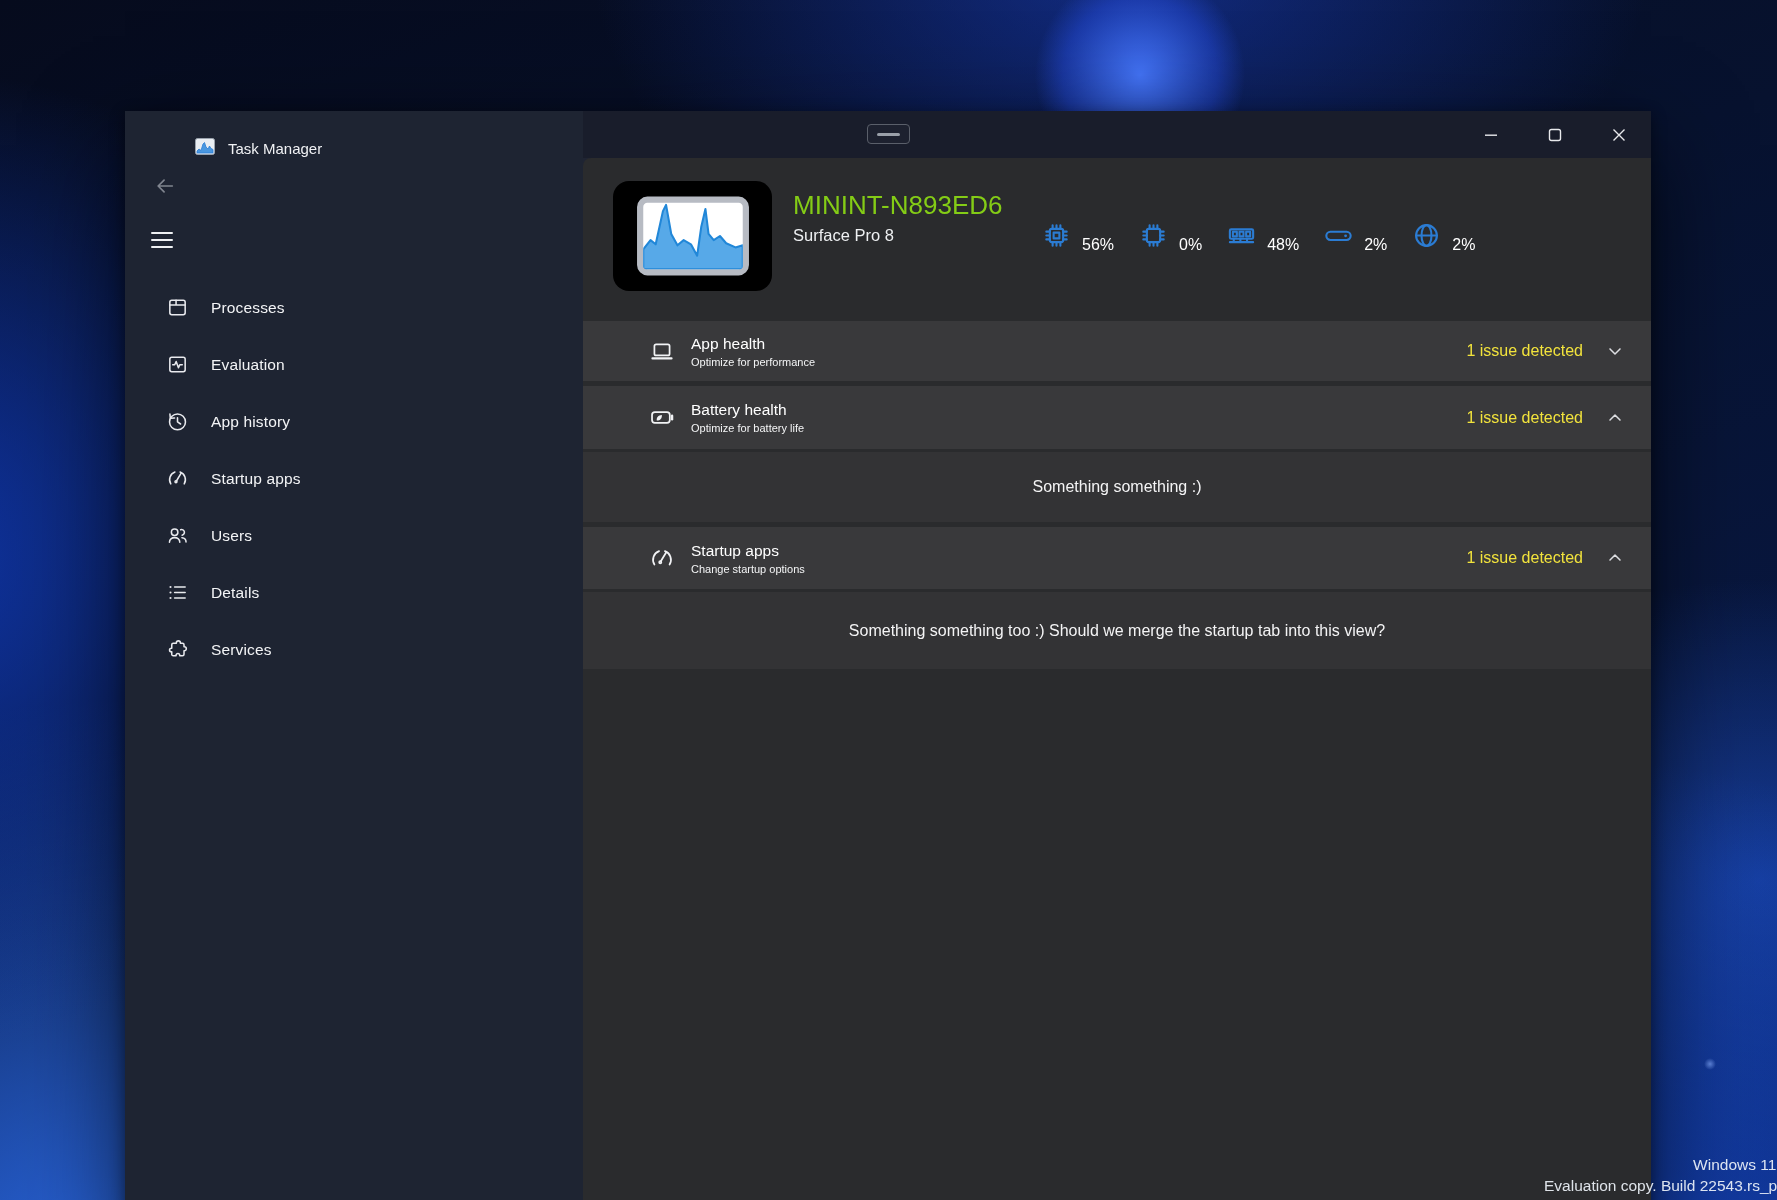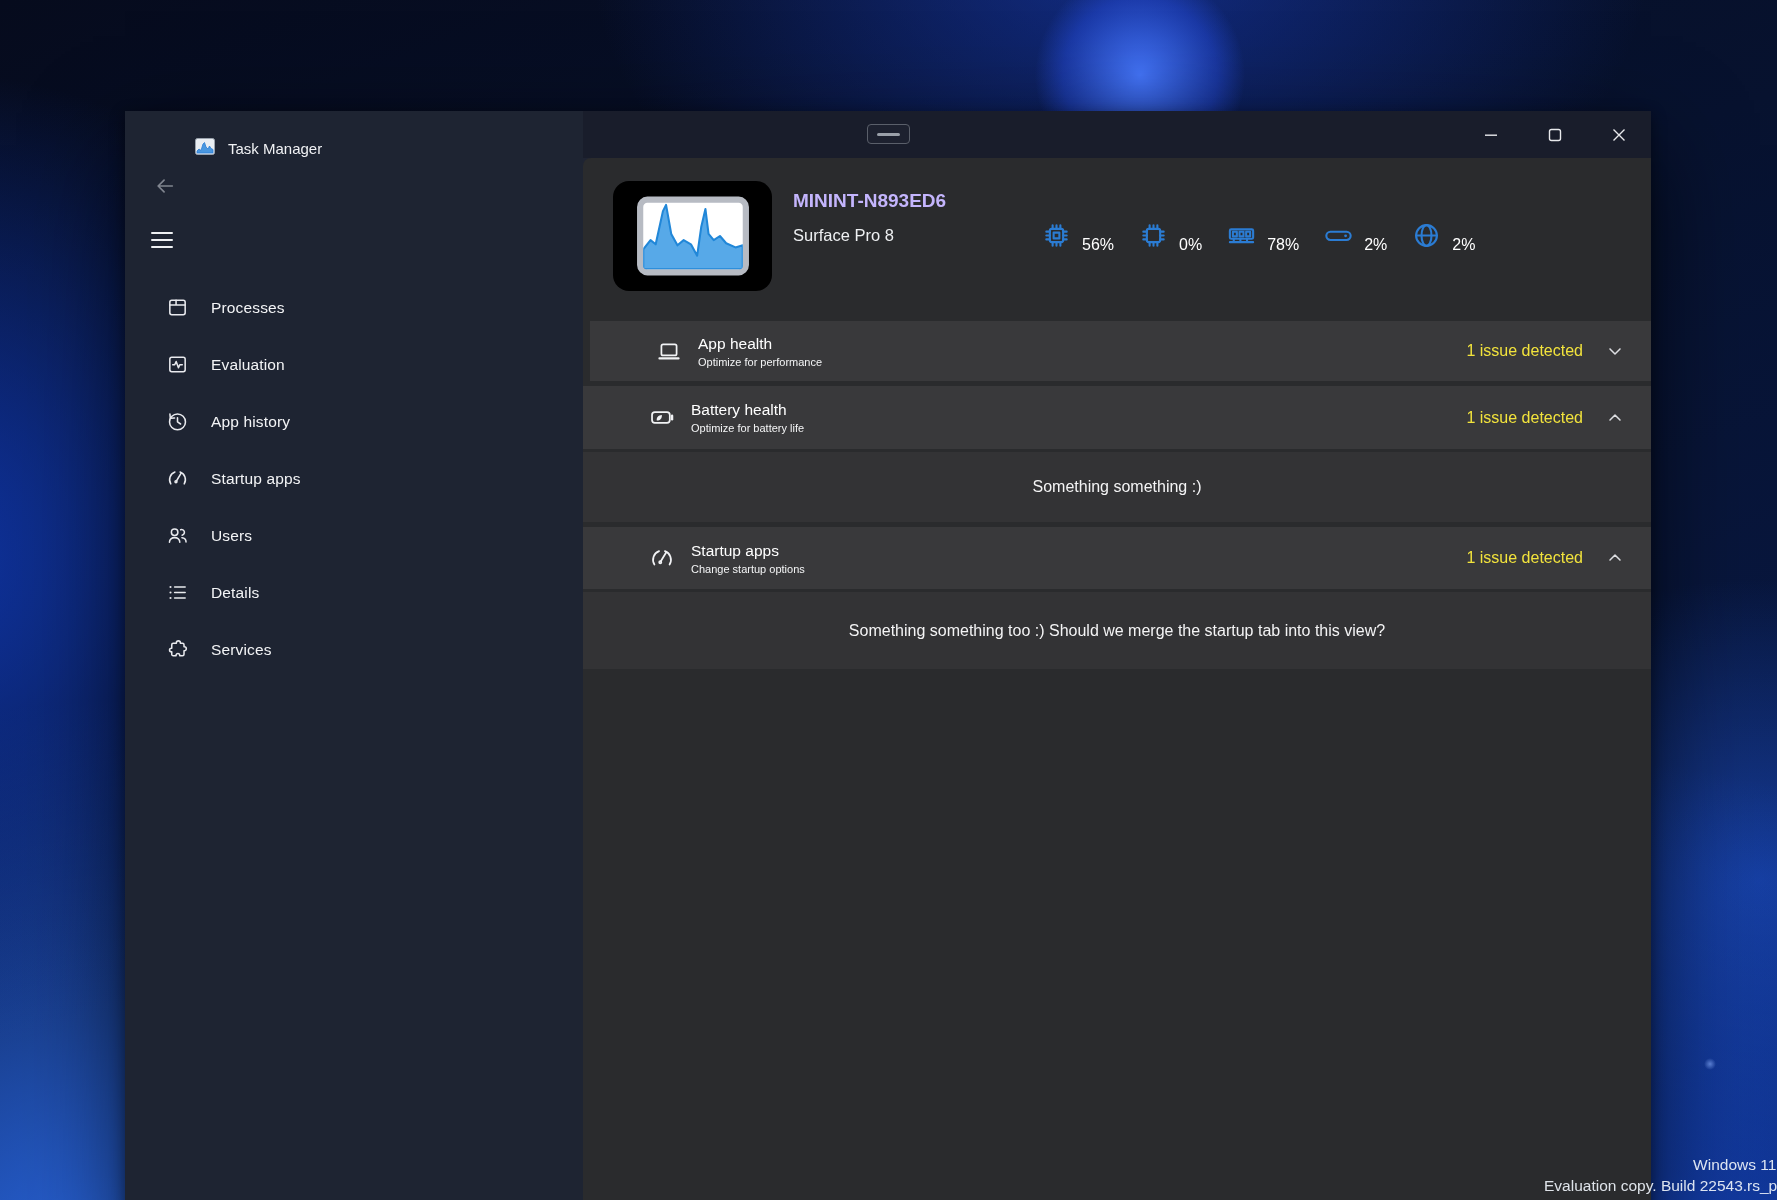--- a/index.html
+++ b/index.html
@@ -53,40 +53,40 @@
   .drag-handle i{ display:block; width:23px; height:3px; background:#9aa0a9; border-radius:2px; }
   .window-controls{ position:absolute; right:0; top:0; height:47px; display:flex; }
   .wc-btn{ width:64px; height:47px; display:flex; align-items:center; justify-content:center; }
   .wc-btn svg{ stroke:#e8e9ec; fill:none; stroke-width:1.4; }
 
   
   .pane{ position:absolute; left:458px; top:47px; right:0; bottom:0;
     background:#2a2b2d; border-top-left-radius:8px; }
   .hero-icon{ position:absolute; left:30px; top:23px; width:159px; height:110px;
     background:#000; border-radius:16px; display:flex; align-items:center; justify-content:center; }
-  .device-name{ position:absolute; left:210px; top:32px; font-size:19px; font-weight:700; color:#c4b5fd; }
+  .device-name{ position:absolute; left:210px; top:32px; font-size:26px; font-weight:400; color:#84cc16; }
   .device-model{ position:absolute; left:210px; top:68px; font-size:16.5px; color:#eef0f2; }
   .stats{ position:absolute; left:458px; top:62px; display:flex; }
   .stat{ display:flex; align-items:flex-start; margin-right:24px; }
   .stat .val{ margin-left:10px; margin-top:16px; font-size:16px; color:#fff; }
   svg.cic{ stroke:#2b7cd3; fill:none; stroke-width:1.9; stroke-linecap:round; stroke-linejoin:round; }
 
   .band{ position:absolute; left:0; right:0; }
   .band.hdr{ background:#39393b; display:flex; align-items:center; padding-left:66px; }
   .band.cnt{ background:#333335; display:flex; align-items:center; justify-content:center; }
   .band .ric{ width:26px; height:26px; display:flex; align-items:center; justify-content:center; }
   svg.ric2{ stroke:#f2f3f5; fill:none; stroke-width:1.6; stroke-linecap:round; stroke-linejoin:round; }
   .band .titles{ margin-left:16px; display:flex; flex-direction:column; gap:3px; }
   .band .t1{ font-size:15.5px; color:#ffffff; }
   .band .t2{ font-size:11px; color:#f4f5f6; }
   .band .status{ margin-left:auto; font-size:16px; color:#f2e33c; }
   .band .chev{ margin-left:22px; margin-right:26px; width:20px; height:20px; }
   .band .chev svg{ stroke:#dddee2; fill:none; stroke-width:1.8; stroke-linecap:round; stroke-linejoin:round; }
   .band.cnt .msg{ font-size:16px; color:#f4f4f5; }
-  #band-row1{ top:163px; height:60px;margin-left:7px; }
+  #band-row1{ top:163px; height:60px; }
   #band-row2{ top:228px; height:63px; }
   #band-content1{ top:294px; height:70px; }
   #band-row3{ top:369px; height:62px; }
   #band-content2{ top:434px; height:77px; }
 
   
   .watermark{ position:absolute; right:-14px; bottom:4px; text-align:right;
     color:rgba(238,243,250,.92); font-size:15.5px; line-height:21px; }
 </style>
 </head>
@@ -260,21 +260,21 @@
       <div class="stat">
         <span>
           <svg class="cic" width="31" height="31" viewBox="0 0 28 28">
             <rect x="3.5" y="8.5" width="21" height="8.5" rx="1.2"></rect>
             <rect x="6.2" y="10.6" width="3.6" height="4.2"></rect>
             <rect x="12.2" y="10.6" width="3.6" height="4.2"></rect>
             <rect x="18.2" y="10.6" width="3.6" height="4.2"></rect>
             <path d="M3.5 20 h21 M7 17 v3 M13 17 v3 M19 17 v3"></path>
           </svg>
         </span>
-        <span class="val">78%</span>
+        <span class="val">48%</span>
       </div>
       <div class="stat">
         <span>
           <svg class="cic" width="31" height="31" viewBox="0 0 28 28">
             <rect x="3" y="10.6" width="22" height="7.4" rx="3.7"></rect>
             <circle cx="20.4" cy="14.3" r="1.3" fill="#2b7cd3" stroke="none"></circle>
           </svg>
         </span>
         <span class="val">2%</span>
       </div>

